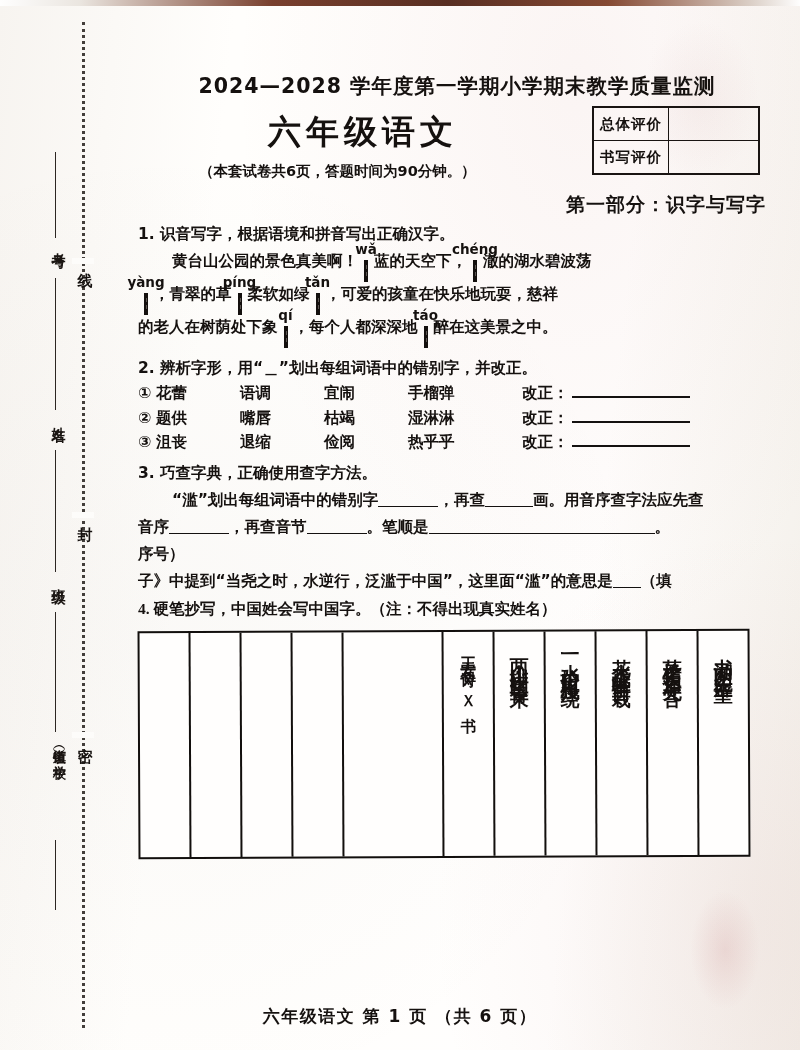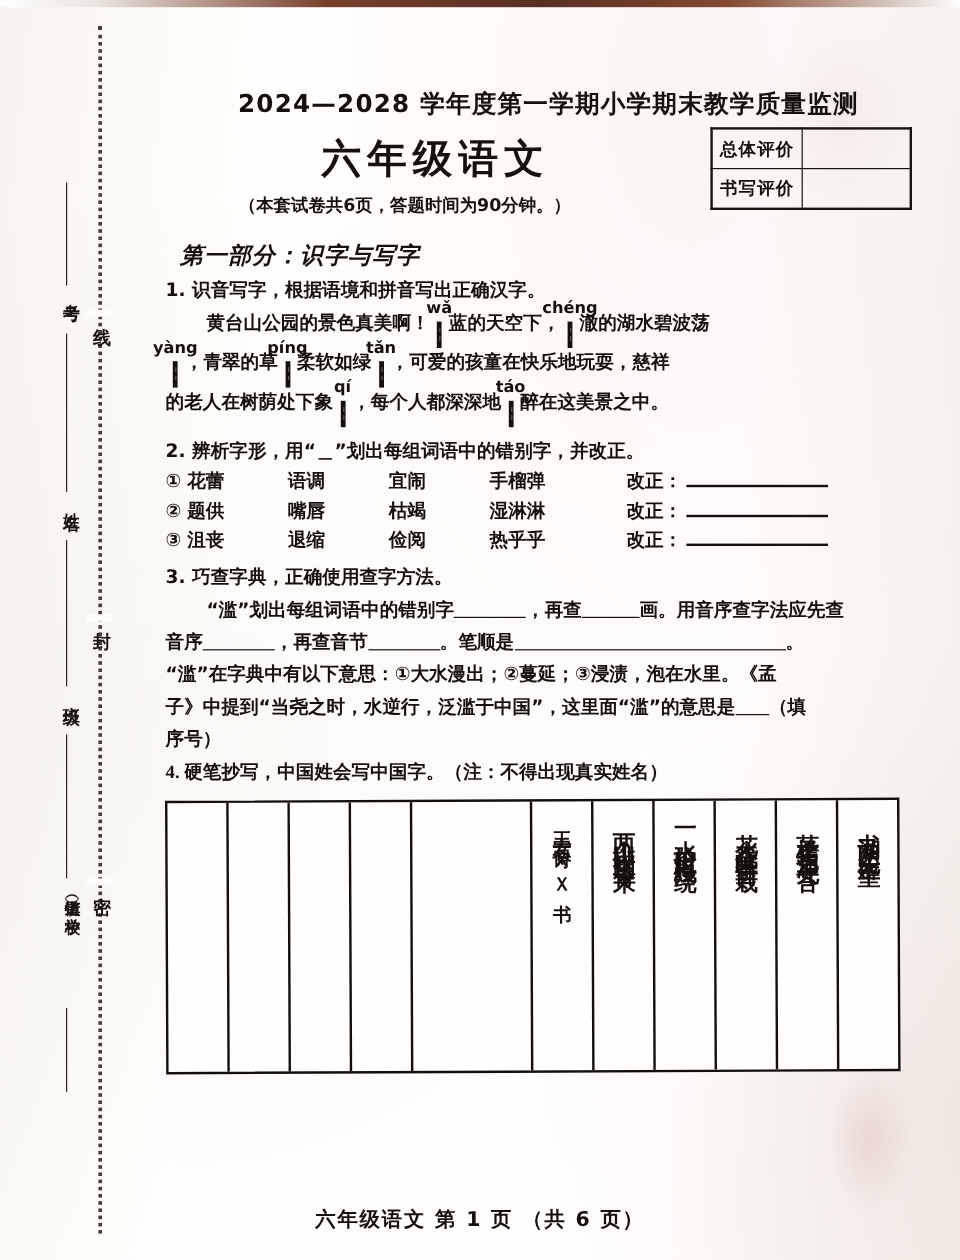--- a/index.html
+++ b/index.html
@@ -133,26 +133,25 @@
     height: 30px;
     font-size: 14.5px;
     font-weight: 700;
     text-align: center;
     letter-spacing: 1px;
   }
   .eval-table td.lbl { width: 74px; }
   .eval-table td.val { width: 90px; }
 
   .section-head {
-    text-align: left;
+    text-align: right;
     font-size: 19px;
     font-weight: 700;
     letter-spacing: 1px;
-    margin: 8px 0 4px 12px;
-    font-style: italic;
+    margin: 0 0 4px 12px;
   }
   .q {
     font-size: 15.5px;
     font-weight: 700;
     line-height: 1.62;
     margin-top: 2px;
   }
   .q-body { margin-top: 3px; }
 
   
@@ -403,25 +402,24 @@
     </div>
 
     <div class="q q-body" style="margin-top:6px;">3. 巧查字典，正确使用查字方法。</div>
 
     <div class="q" style="margin-left:34px;">
       <span>“滥”划出每组词语中的错别字</span><span class="blank b-lg"></span><span>，再查</span><span class="blank b-md"></span><span>画。用音序查字法应先查</span>
     </div>
     <div class="q">
       <span>音序</span><span class="blank b-lg"></span><span>，再查音节</span><span class="blank b-lg"></span><span>。笔顺是</span><span class="blank b-xl"></span><span>。</span>
     </div>
-    <div class="q">“滥”在字典中有以下意思：①大水漫出；②蔓延；③浸渍，泡在水里。《孟</div>
+    <div class="q">序号）</div>
     <div class="q">
       <span>子》中提到“当尧之时，水逆行，泛滥于中国”，这里面“滥”的意思是</span><span class="blank b-sm"></span><span>（填</span>
     </div>
-    <div class="q">序号）</div>
 
     <div class="q" style="margin-top:2px;font-family:Liberation Serif, serif;">4. 硬笔抄写，中国姓会写中国字。（注：不得出现真实姓名）</div>
 
     <div class="hwgrid">
       <div class="hwcol">
           <span class="vtext">书湖阴先生壁</span>
         </div>
       <div class="hwcol">
           <span class="vtext">茅檐长扫净无苔，</span>
         </div>

